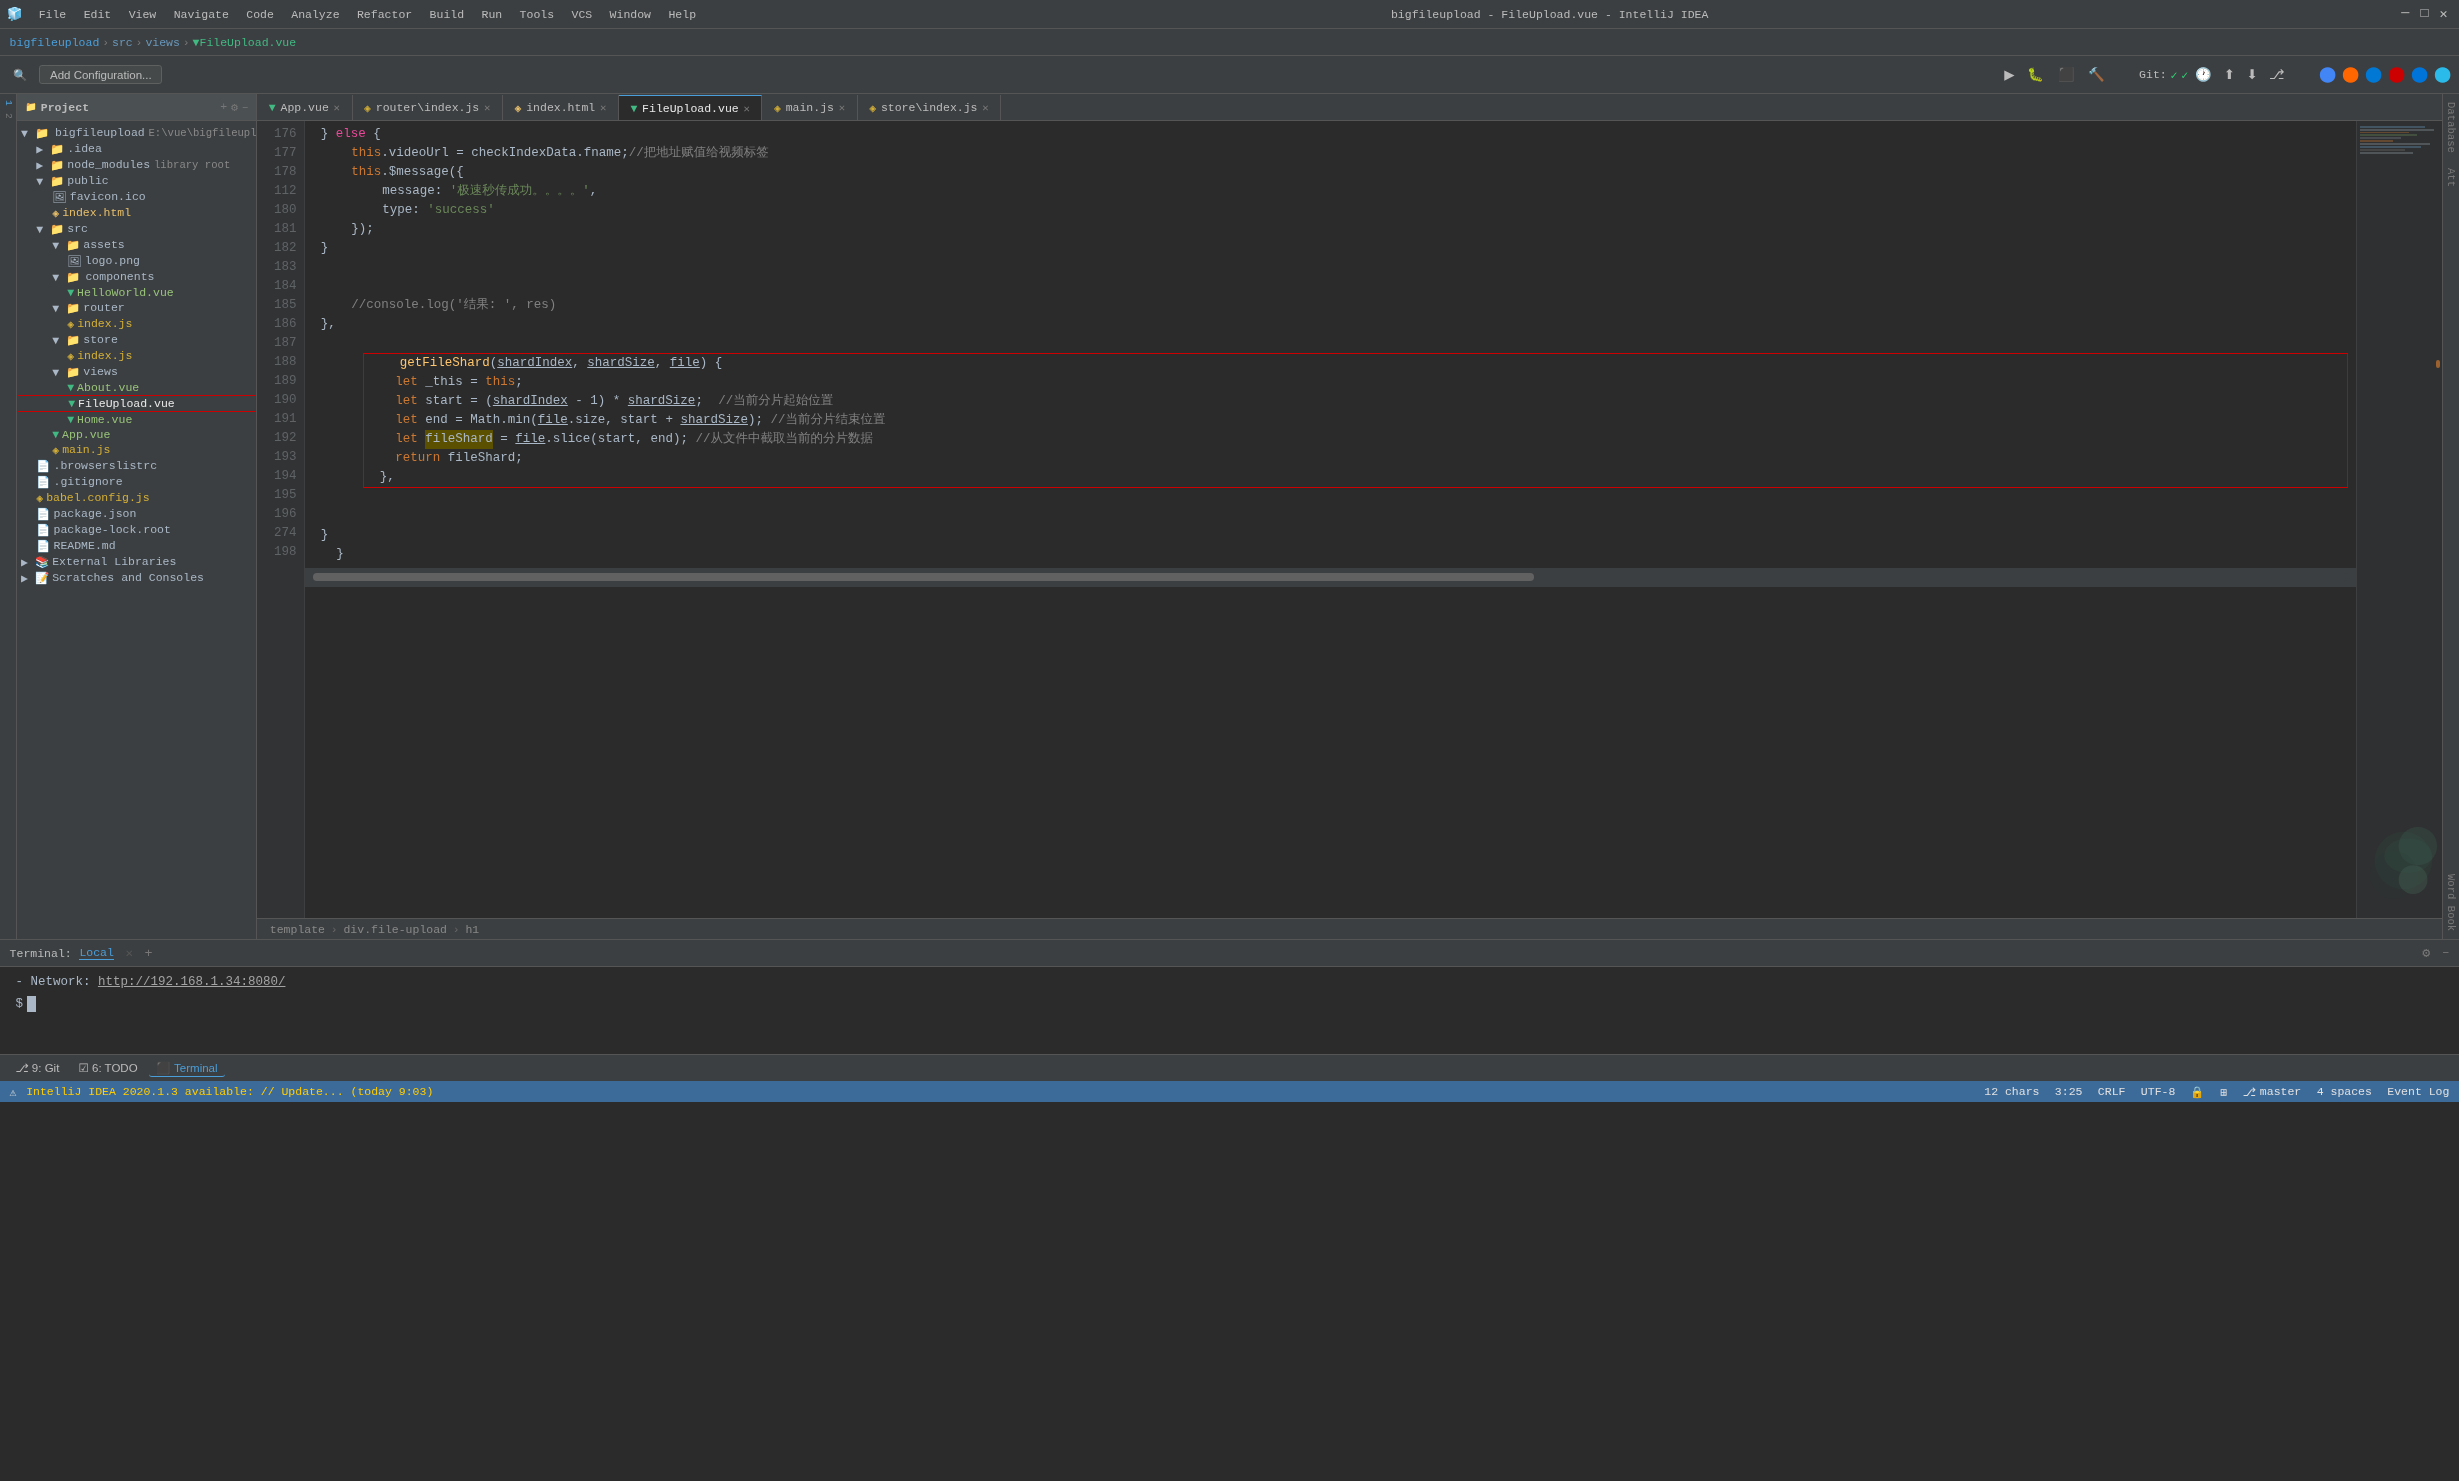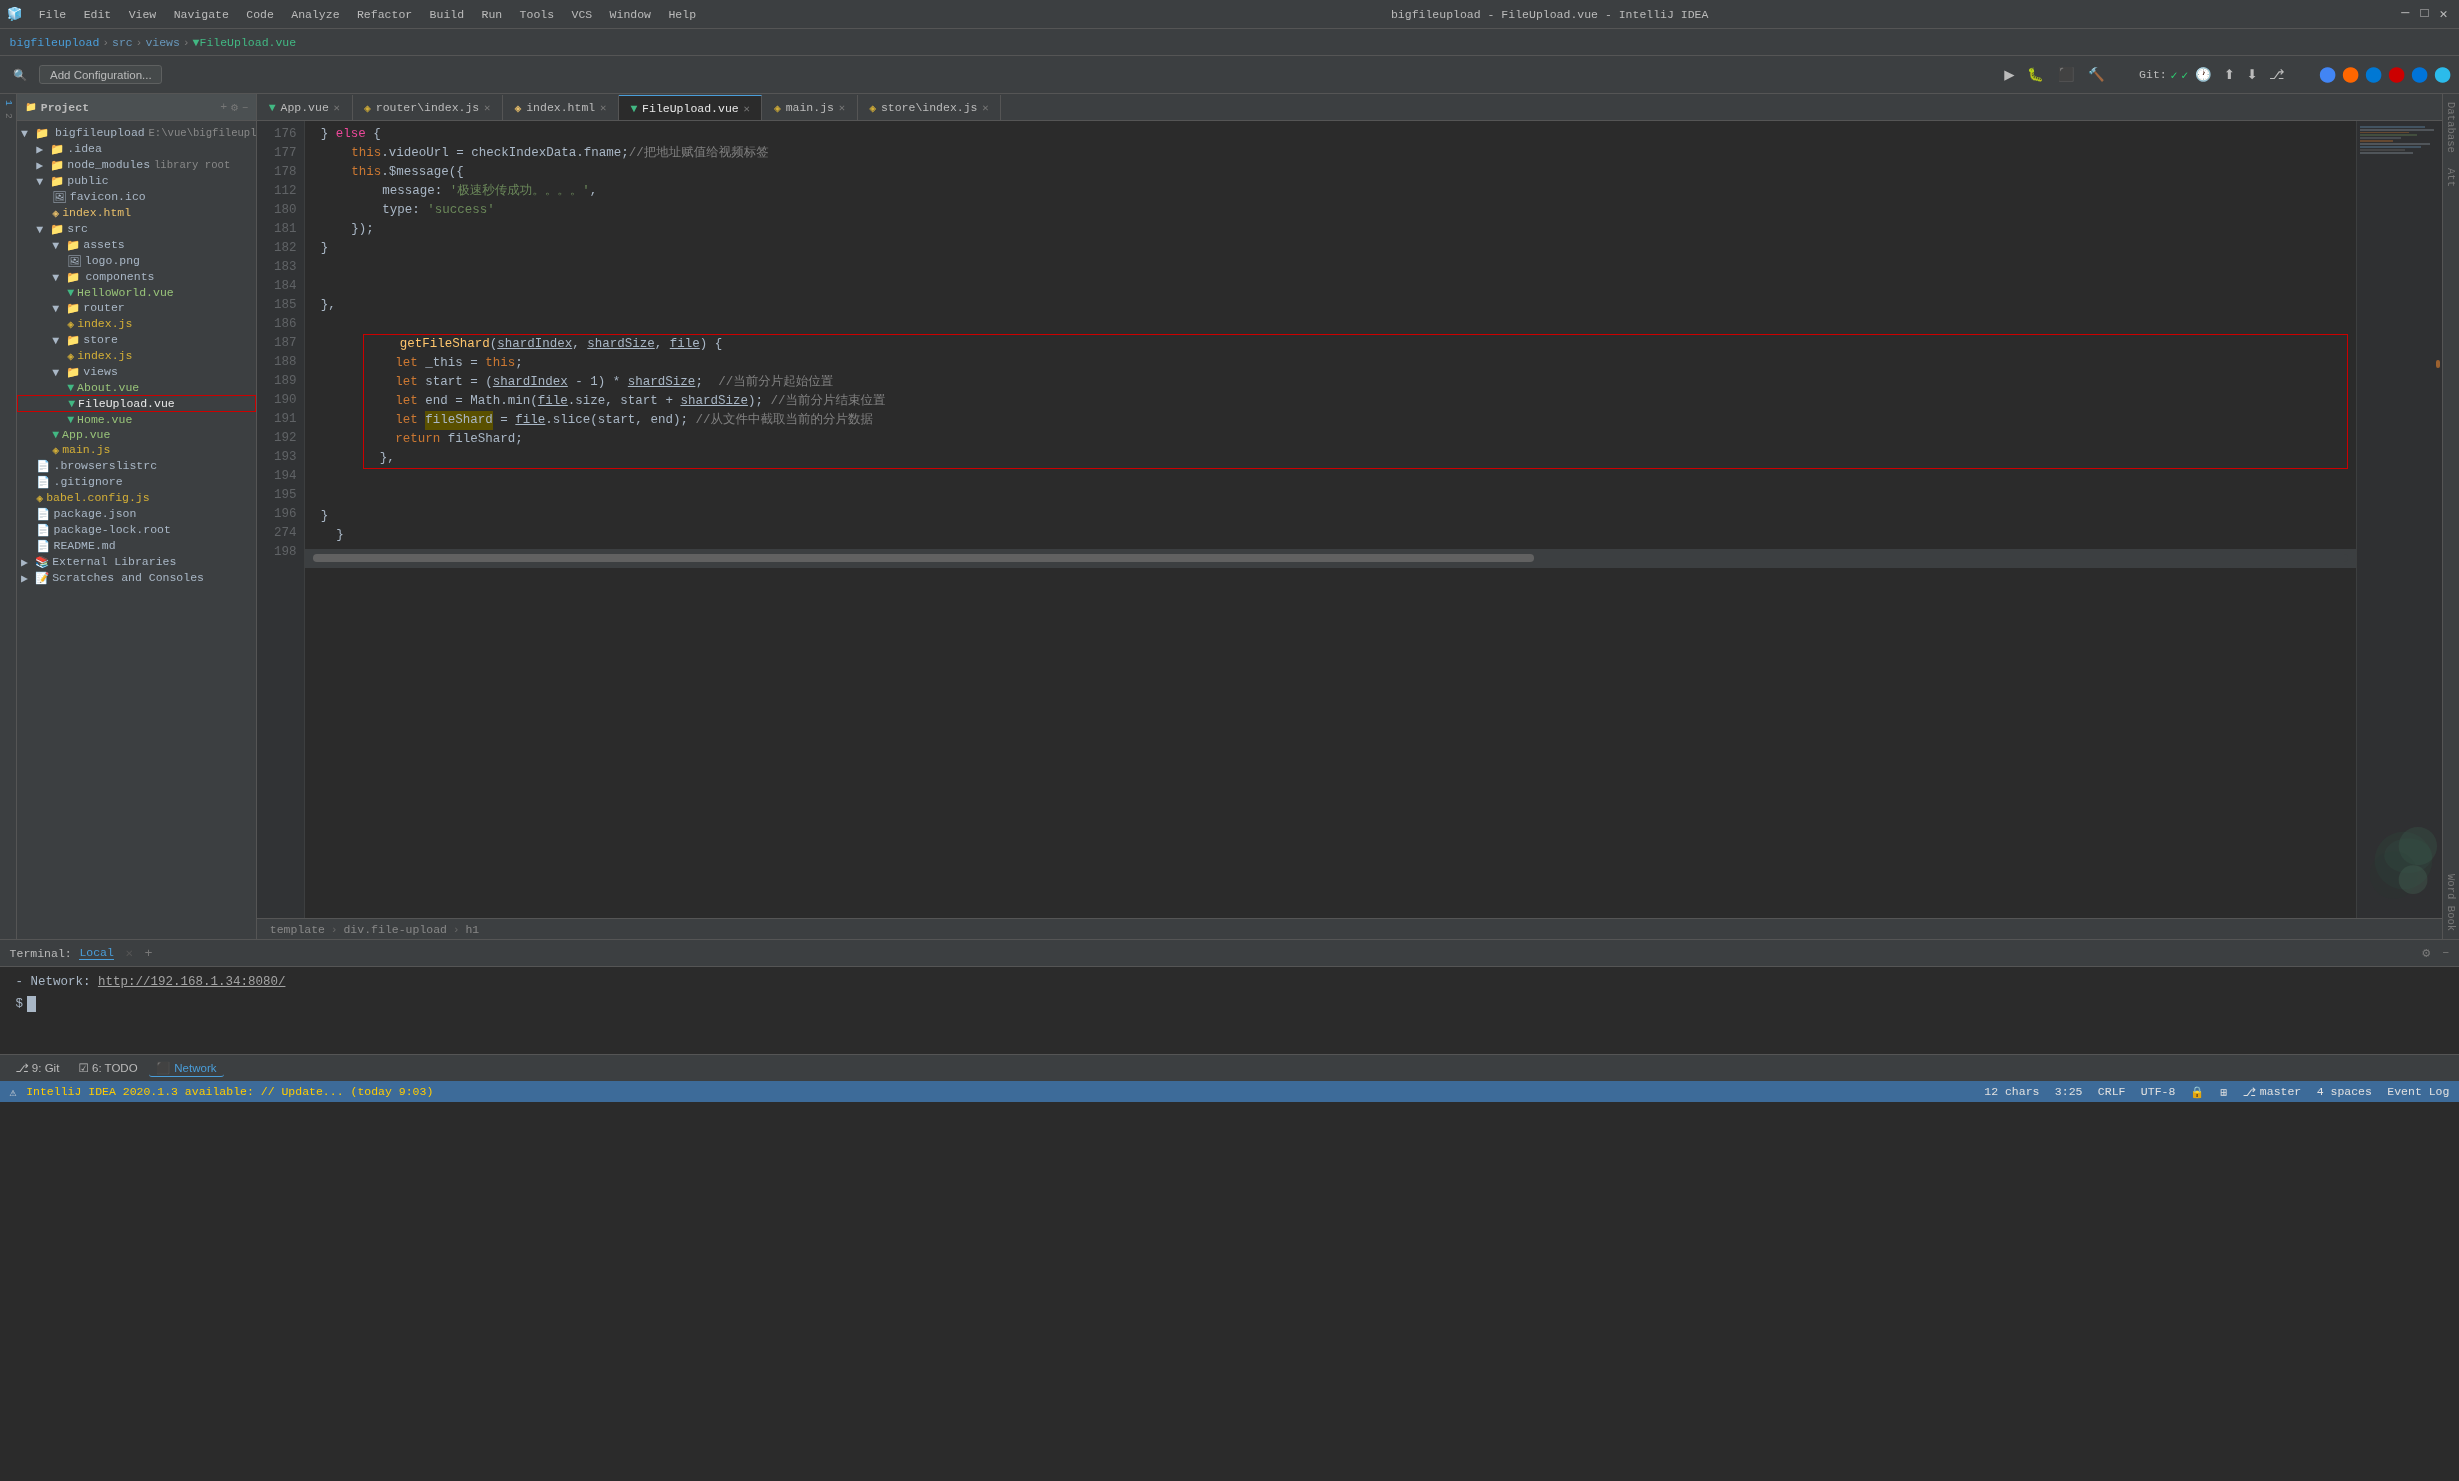--- a/index.html
+++ b/index.html
@@ -430,20 +430,23 @@
         </div>
 
         <div class="code-line" style="padding-left:15.4px;">
           <span>}</span>
         </div>
 
         <div class="code-line"></div>
 
         <div class="code-line"></div>
 
+        <div class="code-line" style="padding-left:46px;">
+          <span class="cm">//console.log('结果: ', res)</span>
+        </div>
 
         <div class="code-line" style="padding-left:15.4px;">
           <span>},</span>
         </div>
 
         <div class="code-line"></div>
 
         <div style="border: 1.9px solid #cc0000; margin: 0 7.7px 0 58px; background: #2b2b2b;">
 
           <div class="code-line" style="padding-left:15.4px;">
@@ -591,21 +594,21 @@
   <button class="bottom-btn">
     <span>⎇</span>
     <span>9: Git</span>
   </button>
   <button class="bottom-btn">
     <span>☑</span>
     <span>6: TODO</span>
   </button>
   <button class="bottom-btn active">
     <span>⬛</span>
-    <span>Network</span>
+    <span>Terminal</span>
   </button>
 </div>
 
 <div id="status-bar">
   <div class="left">
     <span>⚠</span>
     <span class="status-item warning">IntelliJ IDEA 2020.1.3 available: // Update... (today 9:03)</span>
   </div>
   <div class="right">
     <span class="status-item">12 chars</span>

